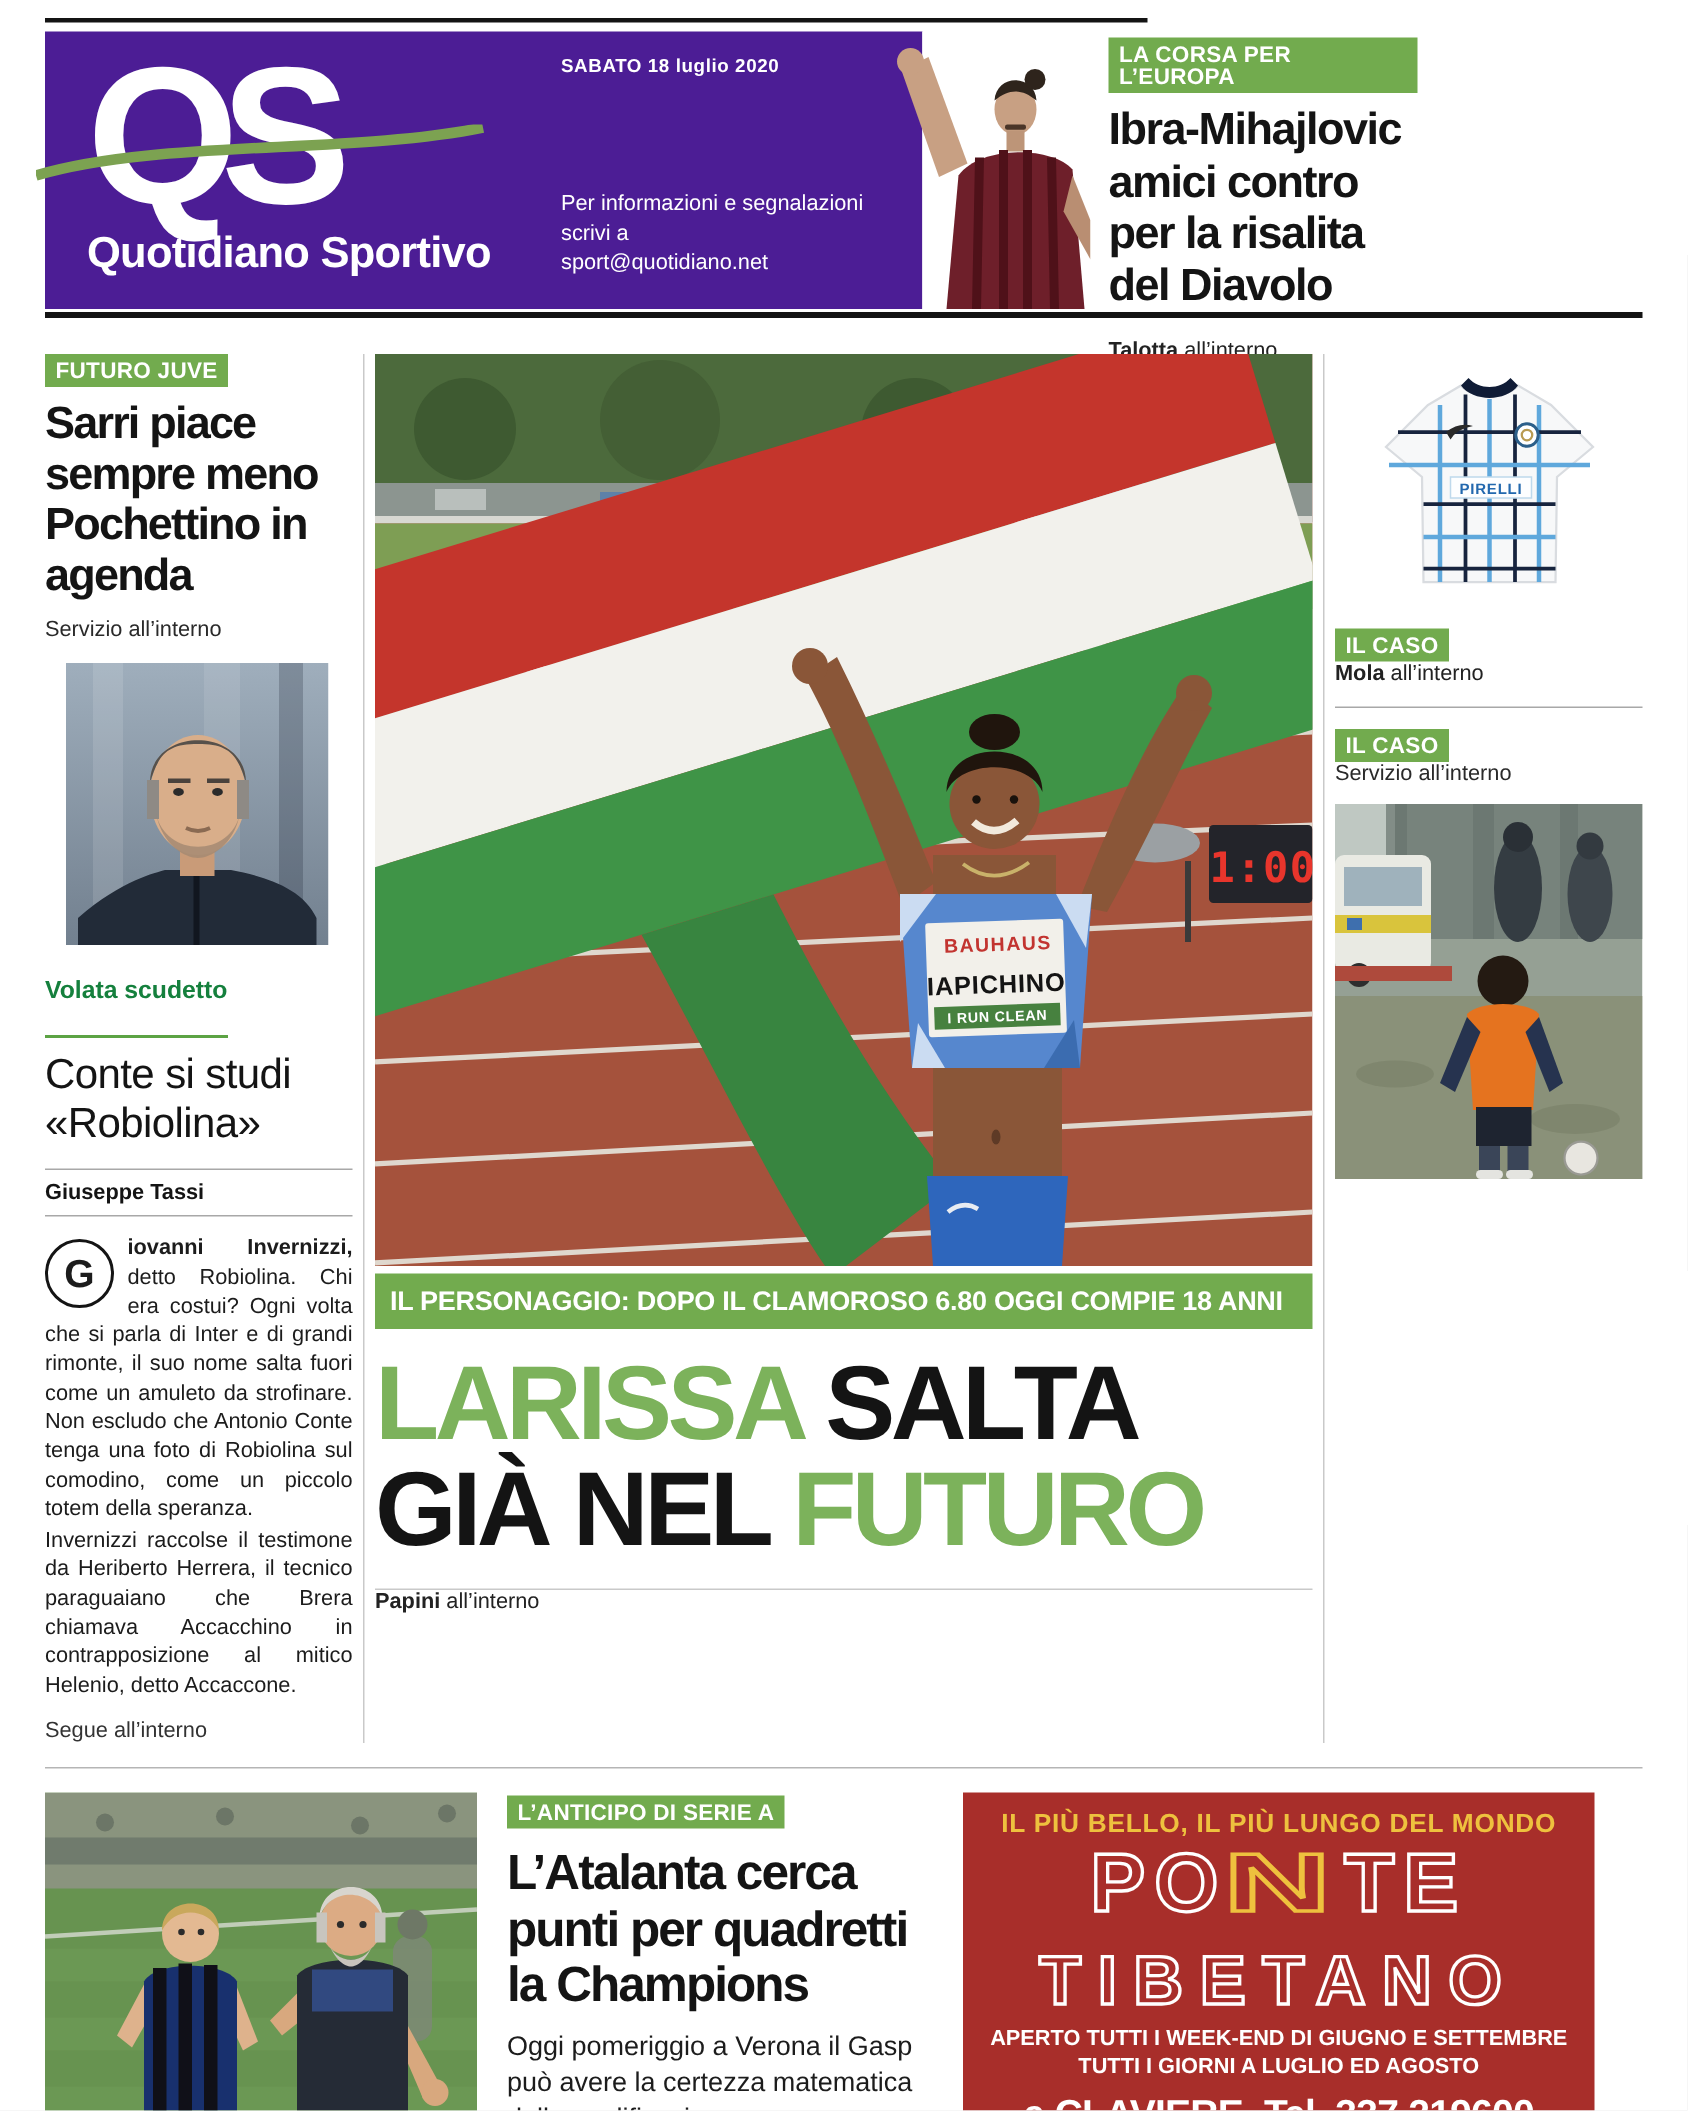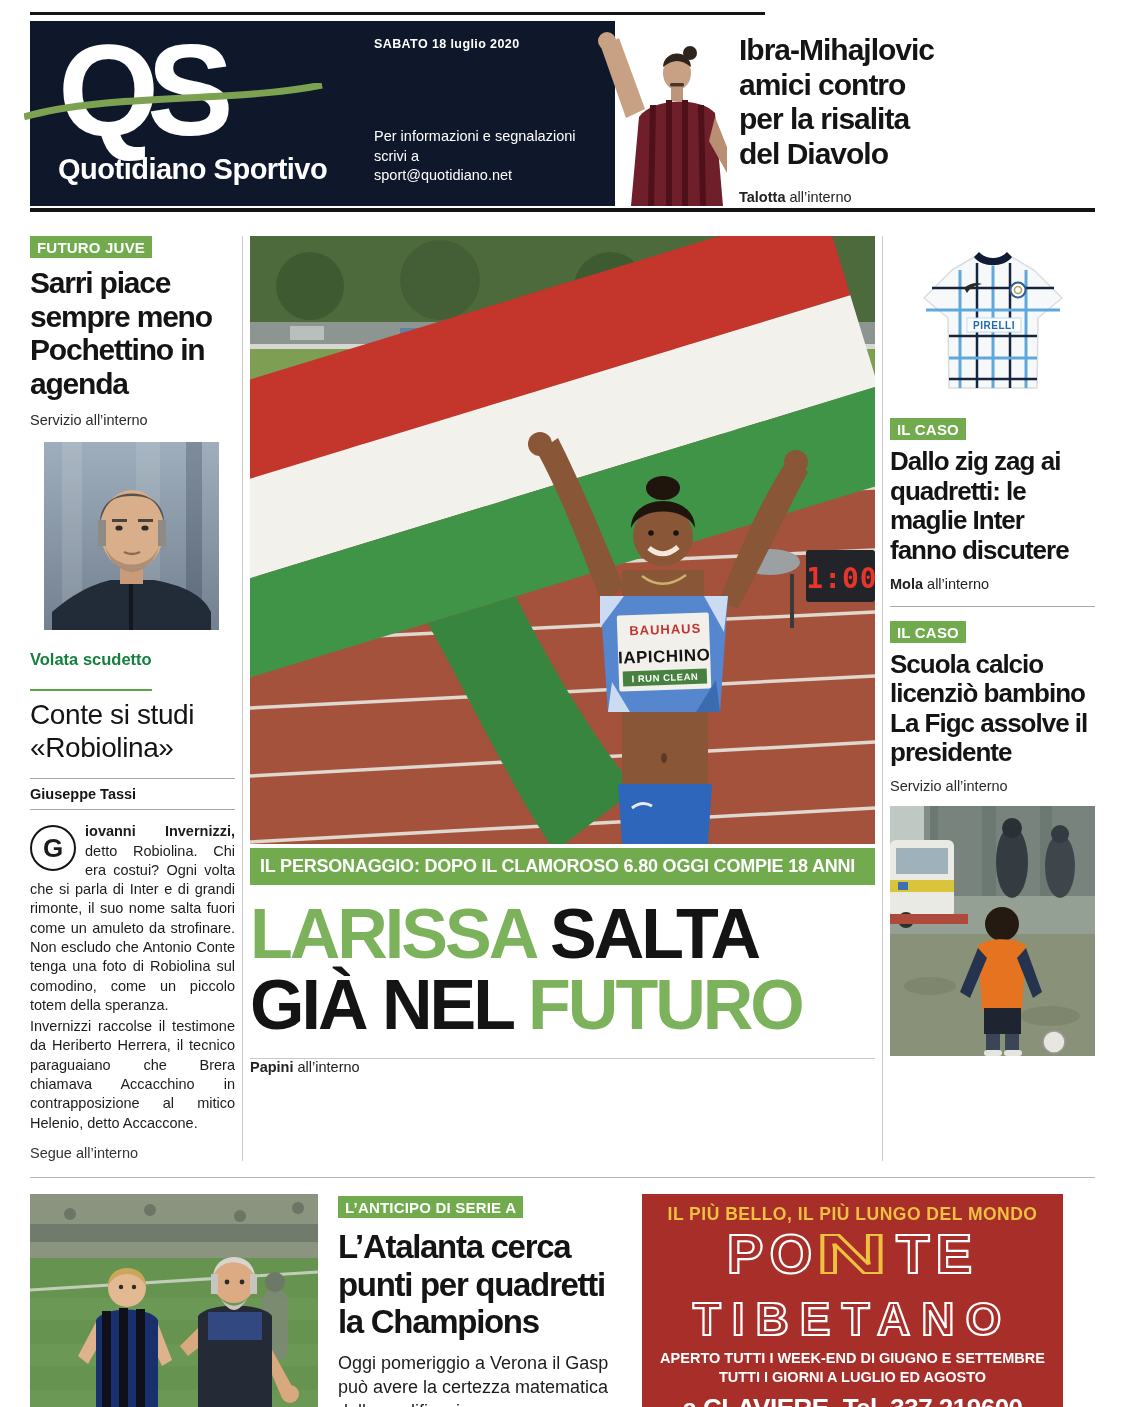--- a/index.html
+++ b/index.html
@@ -3,21 +3,21 @@
 <meta charset="utf-8">
 <style>
   * { margin:0; padding:0; box-sizing:border-box; }
   body { background:#e8e8e8; font-family:"Liberation Sans", sans-serif; color:#141414; }
   .page { width:1125px; height:1407px; margin:0 auto; background:#fff; overflow:hidden;
           padding:12px 30px 0 30px; position:relative; }
 
   
   .topline { width:735px; height:3px; background:#141414; margin-bottom:6px; }
   .masthead { display:flex; height:185px; }
-  .banner { width:585px; background:#0f172a; display:flex; }
+  .banner { width:585px; background:#4c1d95; display:flex; }
   .logo-block { width:330px; padding:10px 0 0 28px; position:relative; }
   .qs-logo { font-size:130px; font-weight:bold; color:#fff; letter-spacing:-12px;
              line-height:0.92; display:inline-block; position:relative; }
   .qs-swoosh { position:absolute; left:-6px; top:62px; pointer-events:none; }
   .logo-sub { font-size:29px; font-weight:bold; color:#fff; margin-top:2px; letter-spacing:-0.5px; }
   .banner-info { flex:1; display:flex; flex-direction:column; justify-content:space-between;
                  padding:16px 6px 20px 14px; color:#fff; }
   .issue-date { font-size:12.5px; font-weight:bold; letter-spacing:0.4px; }
   .contact { font-size:14.5px; line-height:1.35; }
   .masthead-photo { width:112px; position:relative; background:#fff; }
@@ -121,20 +121,21 @@
         <circle cx="113" cy="32" r="7" fill="#2E241C"></circle>
         <rect x="93" y="62" width="14" height="3.5" rx="1.5" fill="#4A3528"></rect>
         <rect x="94" y="66" width="12" height="14" fill="#BD9578"></rect>
         <path d="M62,96 C76,76 124,76 138,92 L146,185 L54,185 Z" fill="#6E1F2A"></path>
         <path d="M76,84 L74,185 M92,79 L92,185 M108,79 L108,185 M124,84 L126,185" stroke="#4F1119" stroke-width="6"></path>
         <polygon points="138,96 150,126 150,152 132,120" fill="#B98E72"></polygon>
       </svg>
     </div>
 
     <div class="masthead-story">
+      <span class="badge">LA CORSA PER L’EUROPA</span>
       <div class="mh-headline">Ibra-Mihajlovic amici contro per la risalita del Diavolo</div>
       <div class="byline" style="margin-top:18px;">
         <b>Talotta</b>
         <span>all’interno</span>
       </div>
     </div>
   </header>
 
   <div class="masthead-rule"></div>
 
@@ -290,30 +291,28 @@
         </g>
         <path d="M84,21 C92,32 114,32 122,21 L117,16 C110,24 96,24 89,16 Z" fill="#101C36"></path>
         <circle cx="128" cy="54" r="7.5" fill="#ffffff" stroke="#2C5F8A" stroke-width="2"></circle>
         <circle cx="128" cy="54" r="3.5" fill="none" stroke="#B99B52" stroke-width="1.5"></circle>
         <path d="M74,52 q9,-7 18,-4 q-11,2 -15,9 Z" fill="#2A2A2A"></path>
         <rect x="77" y="82" width="54" height="14" fill="#FDFEFF" stroke="#BFD9EC"></rect>
         <text x="104" y="93" text-anchor="middle" font-size="10" font-weight="bold" fill="#2268AE" letter-spacing="0.5">PIRELLI</text>
       </svg>
 
       <span class="badge">IL CASO</span>
-      <div class="hl-right">Dallo zig zag ai quadretti: le maglie Inter fanno discutere</div>
       <div class="byline">
         <b>Mola</b>
         <span>all’interno</span>
       </div>
 
       <hr class="thin rule-right">
 
       <span class="badge">IL CASO</span>
-      <div class="hl-right">Scuola calcio licenziò bambino La Figc assolve il presidente</div>
       <div class="servizio">Servizio all’interno</div>
 
       <svg width="205" height="250" viewBox="0 0 205 250" style="margin-top:12px;">
         <rect width="205" height="250" fill="#95A094"></rect>
         <rect width="205" height="90" fill="#77837C"></rect>
         <rect x="0" y="0" width="40" height="42" fill="#BFC8C2"></rect>
         <rect x="34" y="0" width="14" height="90" fill="#68746E" opacity="0.7"></rect>
         <rect x="92" y="0" width="14" height="90" fill="#68746E" opacity="0.7"></rect>
         <rect x="150" y="0" width="12" height="90" fill="#68746E" opacity="0.7"></rect>
         <rect x="0" y="34" width="64" height="78" rx="6" fill="#E9EAE3"></rect>

